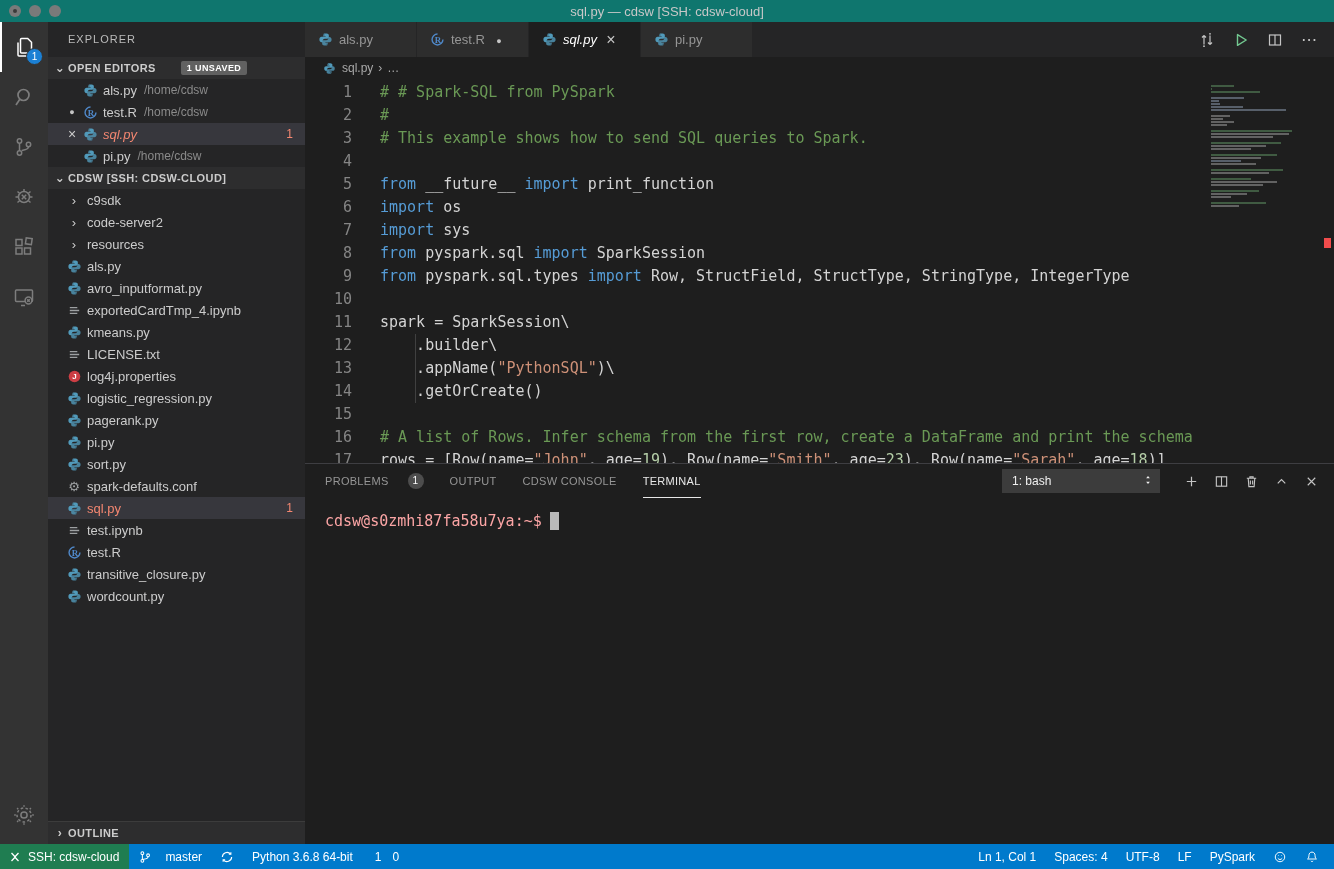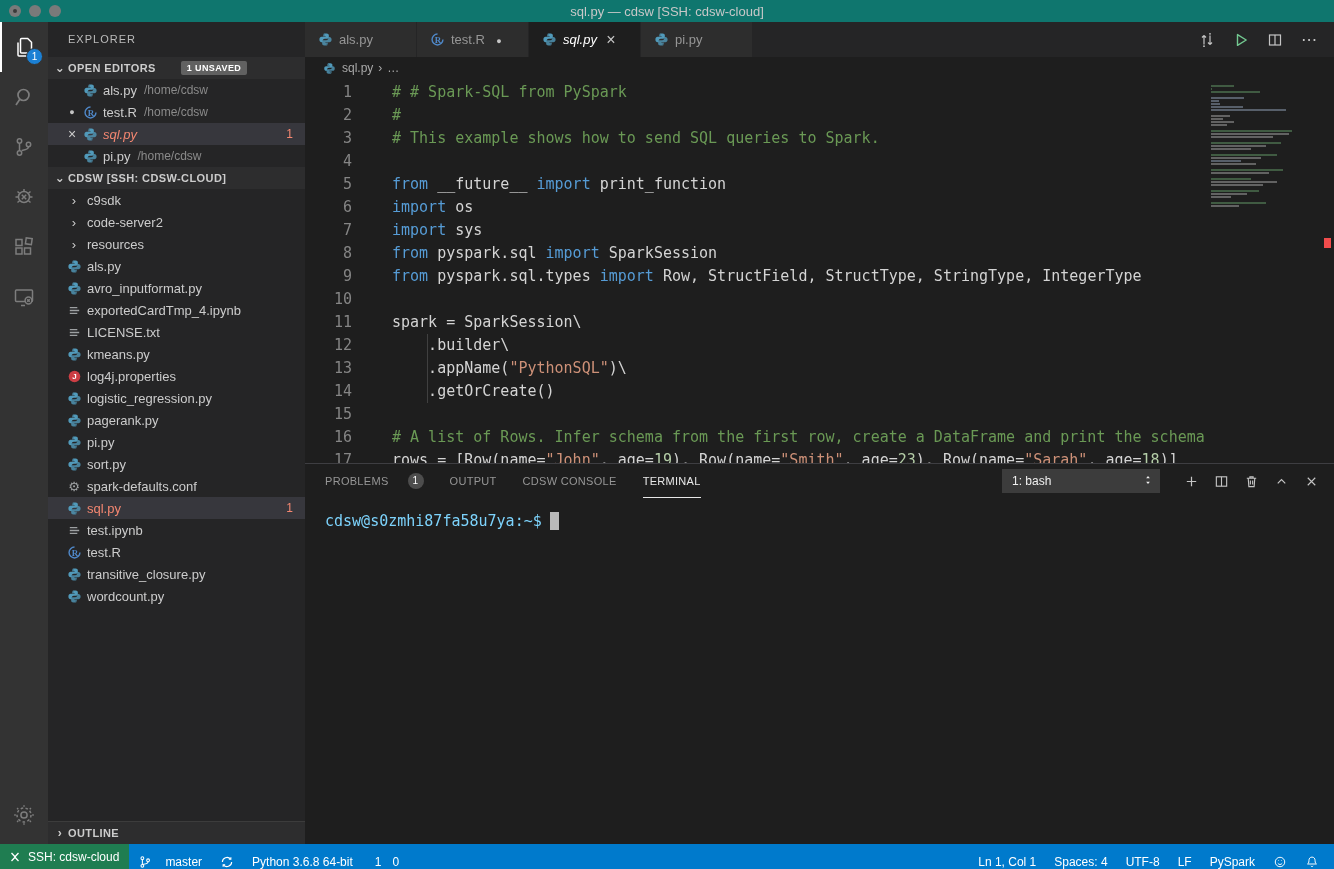--- a/index.html
+++ b/index.html
@@ -54,43 +54,43 @@
   .editor-actions{margin-left:auto;display:flex;align-items:center;gap:16px;padding-right:16px;color:#c5c5c5;}
   .editor-actions .ea{width:18px;height:18px;display:flex;align-items:center;justify-content:center;}
   .editor-actions svg{width:16px;height:16px;}
   .more-glyph{font-size:16px;color:#c5c5c5;}
   .breadcrumbs{height:22px;display:flex;align-items:center;padding-left:16px;font-size:12px;color:#a9a9a9;gap:5px;flex:none;}
   .breadcrumbs .fic svg{width:13px;height:13px;}
   
   .code-area{position:relative;height:382px;overflow:hidden;font-family:"DejaVu Sans Mono","Liberation Mono",monospace;font-size:15px;flex:none;padding-top:2px;box-sizing:content-box;}
   .code-line{height:23px;line-height:23px;white-space:pre;display:flex;}
   .gutter{width:47px;text-align:right;color:#858585;flex:none;}
-  .ltext{margin-left:40px;position:relative;}
+  .ltext{margin-left:28px;position:relative;}
   .ltext.g::before{content:"";position:absolute;left:35px;top:0;bottom:0;border-left:1px solid #404040;}
   .tk-c{color:#6a9955;} .tk-k{color:#569cd6;} .tk-p{color:#d4d4d4;} .tk-s{color:#ce9178;} .tk-d{color:#b5cea8;}
   .minimap{position:absolute;top:6px;right:39px;width:84px;}
   .mm-line{height:2px;margin-bottom:1px;opacity:.6;}
   .mm-gap{height:3px;}
   .ovr-red{position:absolute;top:159px;right:3px;width:7px;height:10px;background:#f14c4c;}
   
   .panel{flex:1;border-top:1px solid #3e3e42;display:flex;flex-direction:column;min-height:0;}
   .panel-header{height:34px;display:flex;align-items:center;padding:0 14px 0 20px;flex:none;}
   .ptab{font-size:11px;letter-spacing:.3px;color:#969696;margin-right:26px;height:34px;display:flex;align-items:center;gap:19px;box-sizing:border-box;border-bottom:1px solid transparent;}
   .ptab.active{color:#e7e7e7;border-bottom-color:#e7e7e7;}
   .pbadge{background:#4d4d4d;color:#ffffff;width:16px;height:16px;border-radius:50%;font-size:10px;display:flex;align-items:center;justify-content:center;}
   .panel-actions{margin-left:auto;display:flex;align-items:center;gap:13px;color:#c5c5c5;}
   .panel-actions .pa{width:17px;height:17px;display:flex;align-items:center;justify-content:center;}
   .panel-actions svg{width:15px;height:15px;}
   .term-select{background:#3c3c3c;color:#f0f0f0;font-size:12px;height:24px;width:158px;display:flex;align-items:center;padding:0 6px 0 10px;margin-right:10px;box-sizing:border-box;}
   .term-select .lbl{flex:1;}
   .term-select svg{width:12px;height:12px;}
-  .terminal{padding:14px 0 0 20px;font-family:"DejaVu Sans Mono","Liberation Mono",monospace;font-size:15px;color:#7dd3fc;}
+  .terminal{padding:14px 0 0 20px;font-family:"DejaVu Sans Mono","Liberation Mono",monospace;font-size:15px;color:#fca5a5;}
   .cursor{display:inline-block;width:9px;height:18px;background:#b9b9b9;vertical-align:text-bottom;margin-left:8px;}
   
-  .statusbar{height:25px;background:#007acc;display:flex;align-items:flex-end;color:#ffffff;font-size:12px;}
+  .statusbar{height:25px;background:#007acc;display:flex;align-items:center;color:#ffffff;font-size:12px;}
   .sb-remote{background:#1f7d51;height:25px;display:flex;align-items:center;padding:0 10px 0 8px;gap:6px;flex:none;}
   .sb-item{display:flex;align-items:center;gap:13px;padding:0 9px;white-space:nowrap;}
   .sb-item svg{width:14px;height:14px;display:block;}
   .sb-remote svg{width:14px;height:14px;display:block;}
   .sb-group{display:flex;align-items:center;gap:4px;padding:0 9px;}
   .sb-right{margin-left:auto;display:flex;align-items:center;padding-right:6px;}
 </style>
 </head>
 <body>
 
@@ -264,36 +264,36 @@
         <div class="tree-row">
           <span class="fic">
             <svg viewBox="0 0 16 16" stroke="#9da0a2" stroke-width="1.4">
               <path d="M3 5h8M3 8h10M3 11h8" fill="none"></path>
             </svg>
           </span>
           <span class="row-name">exportedCardTmp_4.ipynb</span>
         </div>
         <div class="tree-row">
           <span class="fic">
+            <svg viewBox="0 0 32 32">
+              <path fill="#519aba" d="M15.9 3c-2.8 0-5.2.9-5.2 3.2V9h5.6v1.2H7.6C5 10.2 3 12 3 15.9s2 5.7 4.6 5.7h2.6v-3.1c0-2.3 1.9-4.2 4.2-4.2h5.3c1.9 0 3.4-1.5 3.4-3.4V6.2C23.1 3.9 18.7 3 15.9 3z"></path>
+              <circle fill="#252526" cx="12.4" cy="6.2" r="1.2"></circle>
+              <path fill="#519aba" opacity=".8" d="M16.1 29c2.8 0 5.2-.9 5.2-3.2V23h-5.6v-1.2h8.7c2.6 0 4.6-1.8 4.6-5.7s-2-5.7-4.6-5.7h-2.6v3.1c0 2.3-1.9 4.2-4.2 4.2h-5.3c-1.9 0-3.4 1.5-3.4 3.4v4.7C8.9 28.1 13.3 29 16.1 29z"></path>
+              <circle fill="#252526" cx="19.6" cy="25.8" r="1.2"></circle>
+            </svg>
+          </span>
+          <span class="row-name">kmeans.py</span>
+        </div>
+        <div class="tree-row">
+          <span class="fic">
             <svg viewBox="0 0 16 16" stroke="#9da0a2" stroke-width="1.4">
               <path d="M3 5h8M3 8h10M3 11h8" fill="none"></path>
             </svg>
           </span>
           <span class="row-name">LICENSE.txt</span>
-        </div>
-        <div class="tree-row">
-          <span class="fic">
-            <svg viewBox="0 0 32 32">
-              <path fill="#519aba" d="M15.9 3c-2.8 0-5.2.9-5.2 3.2V9h5.6v1.2H7.6C5 10.2 3 12 3 15.9s2 5.7 4.6 5.7h2.6v-3.1c0-2.3 1.9-4.2 4.2-4.2h5.3c1.9 0 3.4-1.5 3.4-3.4V6.2C23.1 3.9 18.7 3 15.9 3z"></path>
-              <circle fill="#252526" cx="12.4" cy="6.2" r="1.2"></circle>
-              <path fill="#519aba" opacity=".8" d="M16.1 29c2.8 0 5.2-.9 5.2-3.2V23h-5.6v-1.2h8.7c2.6 0 4.6-1.8 4.6-5.7s-2-5.7-4.6-5.7h-2.6v3.1c0 2.3-1.9 4.2-4.2 4.2h-5.3c-1.9 0-3.4 1.5-3.4 3.4v4.7C8.9 28.1 13.3 29 16.1 29z"></path>
-              <circle fill="#252526" cx="19.6" cy="25.8" r="1.2"></circle>
-            </svg>
-          </span>
-          <span class="row-name">kmeans.py</span>
         </div>
         <div class="tree-row">
           <span class="fic">
             <svg viewBox="0 0 16 16">
               <circle cx="8" cy="8" r="6.2" fill="#cc3e44"></circle>
               <text x="8" y="11" font-size="8.5" font-weight="bold" fill="#ffffff" text-anchor="middle" font-family="Liberation Sans,sans-serif">J</text>
             </svg>
           </span>
           <span class="row-name">log4j.properties</span>
         </div>

